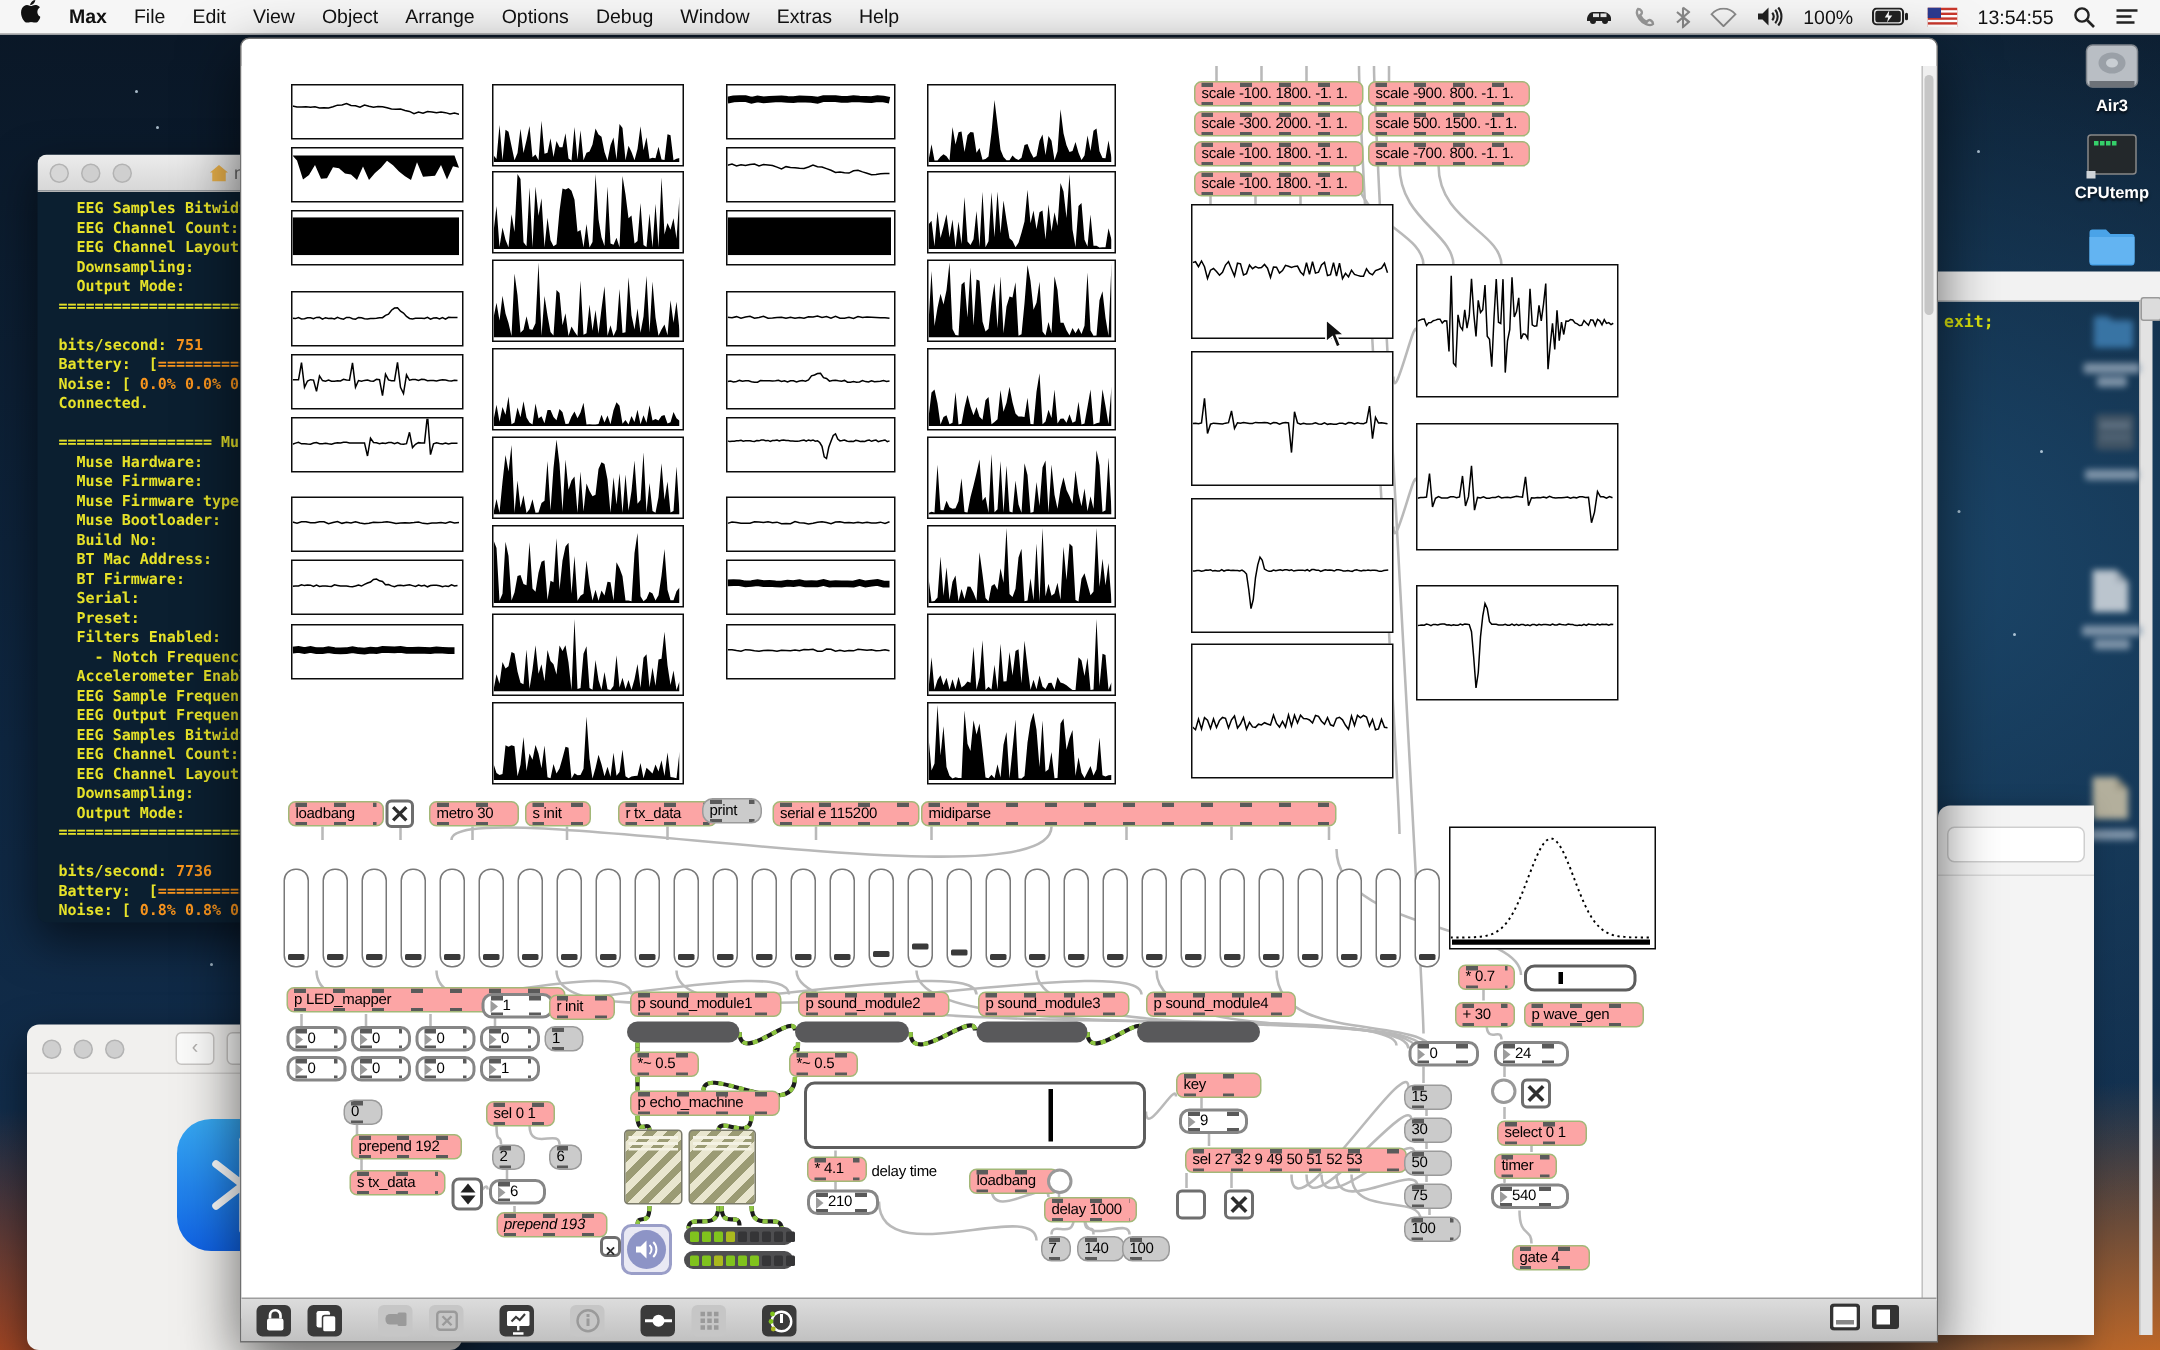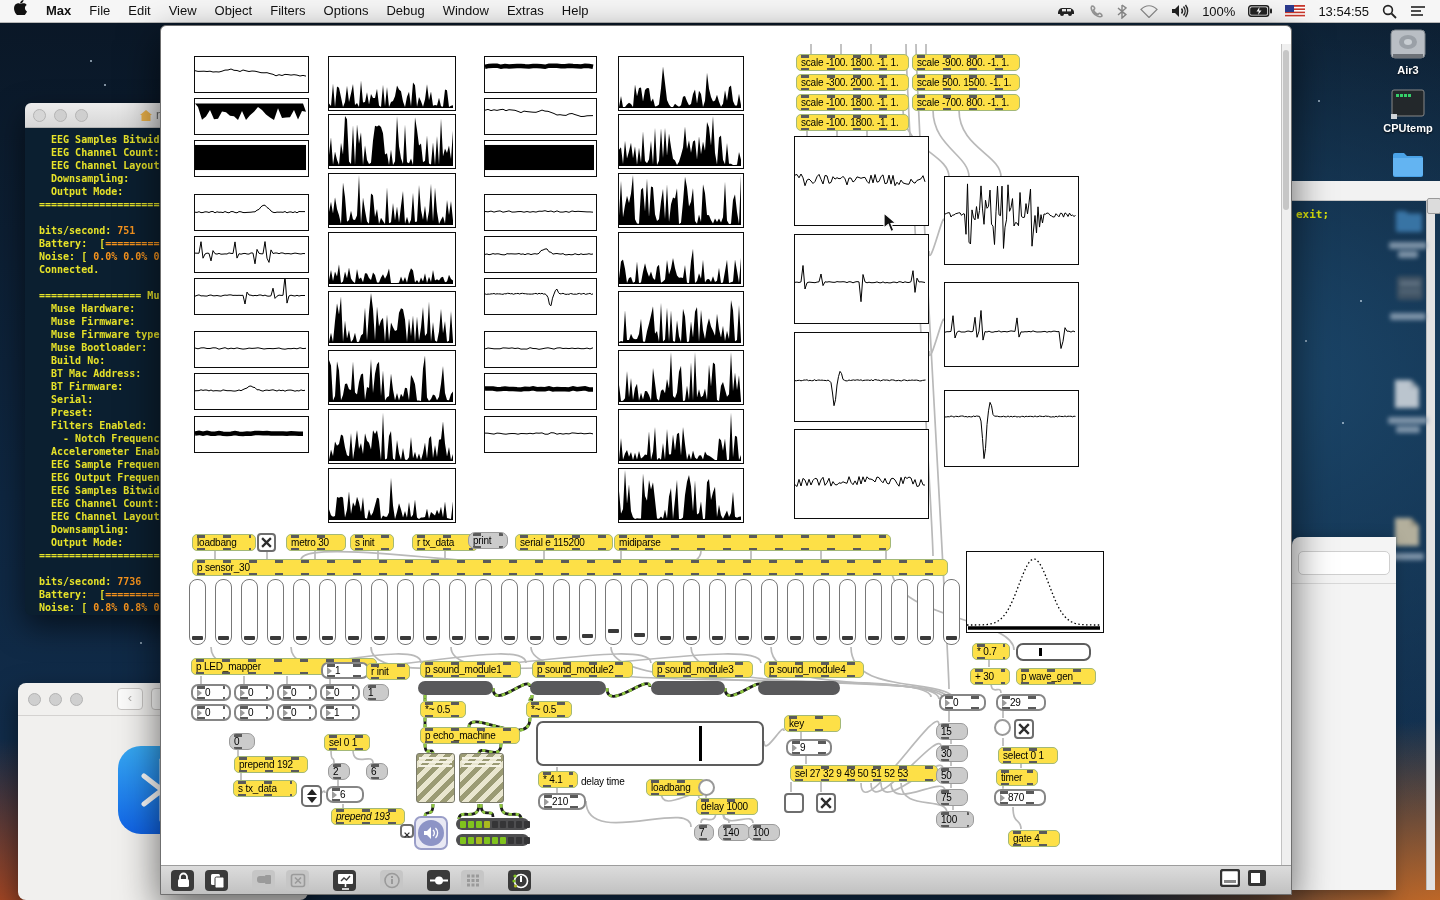--- a/index.html
+++ b/index.html
@@ -62,21 +62,21 @@
   #pt-hstrip{position:absolute;left:0;top:830px;width:1123px;height:11px;background:#efefef;border-top:1px solid #d2d2d2}
   #pt-hthumb{position:absolute;left:348px;top:2px;width:718px;height:7px;background:#c9c9c9;border-radius:3px}
   #max-toolbar{position:absolute;left:0;bottom:0;width:100%;height:29px;background:linear-gradient(#dcdcdc,#c1c1c1);
     border-top:1px solid #9d9d9d;display:flex;align-items:center;padding:0 10px;gap:11px;box-sizing:border-box}
   .tbi{width:23px;height:21px;border-radius:4px;display:flex;align-items:center;justify-content:center}
   .tbi.on{background:#3a3a3a}.tbi.off{background:#c6c6c6}
   #tb-right{margin-left:auto;display:flex;gap:7px;padding-right:14px}
   
   .box{position:absolute;box-sizing:border-box;height:17px;font-size:10px;letter-spacing:-.2px;
     line-height:1;display:flex;align-items:center;padding:0 4px;white-space:nowrap;overflow:hidden;color:#000}
-  .obj{background:#fde047;border:1.5px solid #a3b878;border-radius:5px}
+  .obj{background:#fca5a5;border:1.5px solid #a3b878;border-radius:5px}
   .obj::before,.msg::before,.num::before{content:"";position:absolute;top:0;left:4px;right:4px;height:2.5px;
     background:repeating-linear-gradient(90deg,#5a5a5a 0 8px,transparent 8px 26px)}
   .obj::after,.msg::after,.num::after{content:"";position:absolute;bottom:0;left:4px;right:4px;height:2.5px;
     background:repeating-linear-gradient(90deg,#5a5a5a 0 8px,transparent 8px 26px)}
   .msg{background:#cbcbcb;border:1.5px solid #9b9b9b;border-radius:7px}
   .num{background:#fff;border:2px solid #868686;border-radius:7px}
   .num .tri{width:0;height:0;border-left:5px solid #9c9c9c;border-top:4px solid transparent;border-bottom:4px solid transparent;margin-right:3px;flex:none}
   .cmt{background:transparent;border:none}
   .toggle{position:absolute;background:#fff;border:2px solid #6e6e6e;border-radius:4px;box-sizing:border-box}
   .bang{position:absolute;background:#fff;border:2px solid #999;border-radius:50%;box-sizing:border-box}
@@ -122,21 +122,21 @@
       <div class="star" style="left: 1305px; top: 340px;"></div>
       <div class="star" style="left: 250px; top: 70px;"></div>
     </div>
 
   <div id="menubar">
     <span class="mi" style="padding:0 10px 0 14px">
       <svg width="13" height="15" viewBox="0 0 13 15">
           <path fill="#111" d="M8.6 2.2c.6-.7 1-1.7.9-2.2-.9 0-1.9.6-2.5 1.3-.5.6-1 1.6-.9 2.2 1 0 1.9-.6 2.5-1.3zM10.9 7.9c0-2 1.7-2.9 1.8-3-.9-1.4-2.4-1.6-3-1.6-1.3-.1-2.4.7-3 .7-.7 0-1.6-.7-2.7-.7C2.7 3.4 1.4 4.2.7 5.5c-1.4 2.4-.4 6 1 8 .7 1 1.4 2 2.5 2 1 0 1.4-.6 2.6-.6s1.6.6 2.7.6 1.8-1 2.4-2c.8-1.1 1.1-2.2 1.1-2.3-.1 0-2.1-.8-2.1-3.3z"></path>
         </svg>
     </span>
-    <span id="menu-items"><span class="mi b">Max</span><span class="mi">File</span><span class="mi">Edit</span><span class="mi">View</span><span class="mi">Object</span><span class="mi">Filters</span><span class="mi">Options</span><span class="mi">Debug</span><span class="mi">Window</span><span class="mi">Extras</span><span class="mi">Help</span></span>
+    <span id="menu-items"><span class="mi b">Max</span><span class="mi">File</span><span class="mi">Edit</span><span class="mi">View</span><span class="mi">Object</span><span class="mi">Arrange</span><span class="mi">Options</span><span class="mi">Debug</span><span class="mi">Window</span><span class="mi">Extras</span><span class="mi">Help</span></span>
     <span id="mb-right">
       <svg width="20" height="12" viewBox="0 0 20 12">
           <path fill="#222" d="M2 8c0-2 1.5-5 4-5h7c2.5 0 5 2 5 4v2h-2a2 2 0 0 1-4 0H8a2 2 0 0 1-4 0H2z"></path>
           <rect x="6" y="4" width="4" height="2.4" fill="#eee"></rect>
           <rect x="11" y="4" width="4" height="2.4" fill="#eee"></rect>
         </svg>
       <svg width="15" height="15" viewBox="0 0 15 15">
           <path fill="none" stroke="#9a9a9a" stroke-width="1.6" d="M3 2c2 0 3 2 2.5 3L4.5 6c1 2.5 2.5 4 4.5 4.5l1-1c1-.6 3 .5 3 2.5-2 2-7-.5-9-3.5S1.5 3.5 3 2z"></path>
         </svg>
       <svg width="10" height="15" viewBox="0 0 10 15">
@@ -551,21 +551,20 @@
             <polyline points="0.0,73.0 2.0,73.0 4.0,73.0 6.0,73.0 8.0,73.0 10.0,72.9 12.0,72.9 14.0,72.9 16.0,72.8 18.0,72.6 20.0,72.5 22.0,72.2 24.0,71.8 26.0,71.3 28.0,70.6 30.0,69.6 32.0,68.4 34.0,66.8 36.0,64.8 38.0,62.4 40.0,59.5 42.0,56.1 44.0,52.1 46.0,47.7 48.0,42.9 50.0,37.8 52.0,32.5 54.0,27.3 56.0,22.3 58.0,17.7 60.0,13.7 62.0,10.5 64.0,8.3 66.0,7.1 68.0,7.1 70.0,8.3 72.0,10.5 74.0,13.7 76.0,17.7 78.0,22.3 80.0,27.3 82.0,32.5 84.0,37.8 86.0,42.9 88.0,47.7 90.0,52.1 92.0,56.1 94.0,59.5 96.0,62.4 98.0,64.8 100.0,66.8 102.0,68.4 104.0,69.6 106.0,70.6 108.0,71.3 110.0,71.8 112.0,72.2 114.0,72.5 116.0,72.6 118.0,72.8 120.0,72.9 122.0,72.9 124.0,72.9 126.0,73.0 128.0,73.0 130.0,73.0 132.0,73.0 134.0,73.0" fill="none" stroke="#000" stroke-width="1.3" stroke-dasharray="1.5,2.4"></polyline>
             <line x1="1" y1="76" x2="133" y2="76" stroke="#000" stroke-width="3.5"></line>
           </svg></div>
         <div class="box obj" style="left: 31px; top: 490px; width: 64px;">loadbang</div>
         <div class="box obj" style="left: 125px; top: 490px; width: 60px;">metro 30</div>
         <div class="box obj" style="left: 189px; top: 490px; width: 44px;">s init</div>
         <div class="box obj" style="left: 251px; top: 490px; width: 66px;">r tx_data</div>
         <div class="box msg" style="left: 307px; top: 488px; width: 40px;">print</div>
         <div class="box obj" style="left: 354px; top: 490px; width: 98px;">serial e 115200</div>
         <div class="box obj" style="left: 453px; top: 490px; width: 277px;">midiparse</div>
-        <div class="box obj" style="left: 31px; top: 515px; width: 756px;">p sensor_30</div>
         <div class="box obj" style="left: 635px; top: 10px; width: 113px;">scale -100. 1800. -1. 1.</div>
         <div class="box obj" style="left: 635px; top: 30px; width: 113px;">scale -300. 2000. -1. 1.</div>
         <div class="box obj" style="left: 635px; top: 50px; width: 113px;">scale -100. 1800. -1. 1.</div>
         <div class="box obj" style="left: 635px; top: 70px; width: 113px;">scale -100. 1800. -1. 1.</div>
         <div class="box obj" style="left: 751px; top: 10px; width: 108px;">scale -900. 800. -1. 1.</div>
         <div class="box obj" style="left: 751px; top: 30px; width: 108px;">scale 500. 1500. -1. 1.</div>
         <div class="box obj" style="left: 751px; top: 50px; width: 108px;">scale -700. 800. -1. 1.</div>
         <div class="box obj" style="left: 30px; top: 614px; width: 186px;">p LED_mapper</div>
         <div class="box num" style="left: 160px; top: 618px; width: 48px;">
           <span class="tri"></span>
@@ -647,27 +646,27 @@
         <div class="box msg" style="left: 775px; top: 767px; width: 38px;">100</div>
         <div class="box num" style="left: 778px; top: 650px; width: 47px;">
           <span class="tri"></span>
           <span class="val">0</span>
         </div>
         <div class="box obj" style="left: 811px; top: 599px; width: 38px;">* 0.7</div>
         <div class="box obj" style="left: 809px; top: 624px; width: 40px;">+ 30</div>
         <div class="box obj" style="left: 855px; top: 624px; width: 80px;">p wave_gen</div>
         <div class="box num" style="left: 835px; top: 650px; width: 50px;">
           <span class="tri"></span>
-          <span class="val">29</span>
+          <span class="val">24</span>
         </div>
         <div class="box obj" style="left: 837px; top: 703px; width: 60px;">select 0 1</div>
         <div class="box obj" style="left: 835px; top: 725px; width: 42px;">timer</div>
         <div class="box num" style="left: 833px; top: 745px; width: 52px;">
           <span class="tri"></span>
-          <span class="val">870</span>
+          <span class="val">540</span>
         </div>
         <div class="box obj" style="left: 847px; top: 786px; width: 52px;">gate 4</div>
         <div class="toggle" style="left: 96px; top: 489px; width: 19px; height: 19px;"><svg width="11" height="11" style="margin:2px" viewBox="0 0 10 10">
             <path d="M1 1 L9 9 M9 1 L1 9" stroke="#2d2d2d" stroke-width="2"></path>
           </svg></div>
         <div class="toggle" style="left: 239px; top: 780px; width: 14px; height: 14px;"><svg width="6" height="6" style="margin:2px" viewBox="0 0 10 10">
             <path d="M1 1 L9 9 M9 1 L1 9" stroke="#2d2d2d" stroke-width="2"></path>
           </svg></div>
         <div class="toggle" style="left: 623px; top: 749px; width: 20px; height: 20px;"></div>
         <div class="toggle" style="left: 655px; top: 749px; width: 20px; height: 20px;"><svg width="12" height="12" style="margin:2px" viewBox="0 0 10 10">

